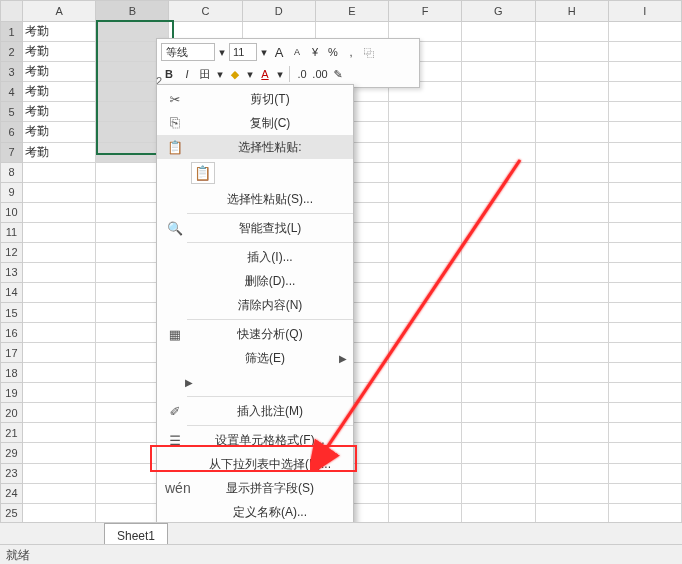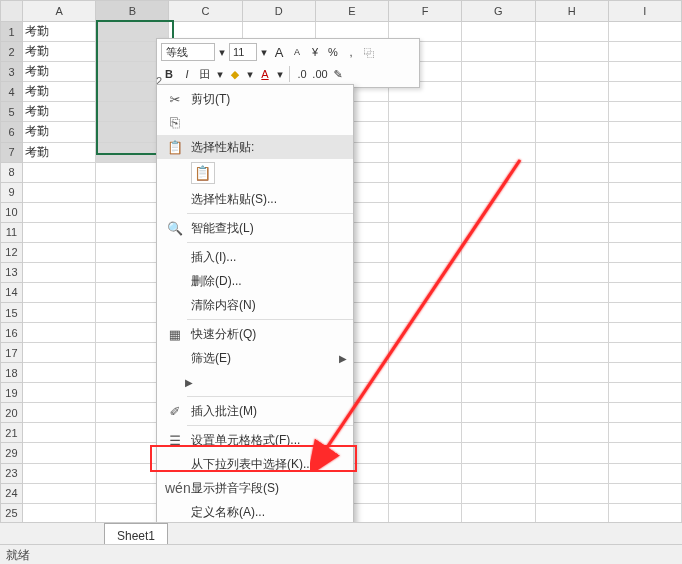--- a/index.html
+++ b/index.html
@@ -32,21 +32,21 @@
   .dd { width: 10px; text-align: center; }
   .sizebox { width: 28px; border: 1px solid #bbb; background: #fff; padding: 0 3px; font-size: 11px; height: 18px; display: flex; align-items: center; }
   .icon { width: 16px; text-align: center; }
   .sep { width: 1px; height: 16px; background: #ccc; margin: 0 2px; }
 
   
   .ctxmenu { position: absolute; left: 156px; top: 84px; width: 198px; background: #fdfdfd; border: 1px solid #bfbfbf; box-shadow: 3px 3px 6px rgba(0,0,0,0.25); padding: 2px 0; }
   .ctxitem { display: flex; align-items: center; height: 24px; font-size: 12px; padding: 0 4px 0 8px; }
   .ctxitem.hover { background: #e5e5e5; }
   .ctxitem .ico { width: 20px; text-align: center; font-size: 13px; color: #555; }
-  .ctxitem .lbl { flex: 1; padding-left: 6px; }
+  .ctxitem .lbl { flex: 1; padding-left: 6px; text-align: center; }
   .ctxitem .arrowr { width: 10px; font-size: 10px; color: #555; }
   .ctxsep { height: 1px; background: #ddd; margin: 2px 0 2px 30px; }
   .pasteopt { padding-left: 34px; height: 28px; display: flex; align-items: center; }
   .pasteopt .pb { width: 24px; height: 22px; border: 1px solid #ccc; background: #fff; display: inline-flex; align-items: center; justify-content: center; font-size: 14px; }
 
   
   .redbox { position: absolute; left: 150px; top: 445px; width: 207px; height: 27px; border: 2px solid #ff2a2a; pointer-events: none; }
 
   
   .arrow { position: absolute; pointer-events: none; }
@@ -407,20 +407,21 @@
 
 <div style="position:absolute;left:156px;top:75px;font-size:11px;color:#666">2</div>
 
 <div class="ctxmenu">
   <div class="ctxitem">
     <span class="ico">✂</span>
     <span class="lbl">剪切(T)</span>
   </div>
   <div class="ctxitem">
     <span class="ico">⎘</span>
+    <span class="lbl">复制(C)</span>
   </div>
   <div class="ctxitem hover">
     <span class="ico">📋</span>
     <span class="lbl">选择性粘贴:</span>
   </div>
   <div class="pasteopt">
     <span class="pb">📋</span>
   </div>
   <div class="ctxitem">
     <span class="ico"></span>

